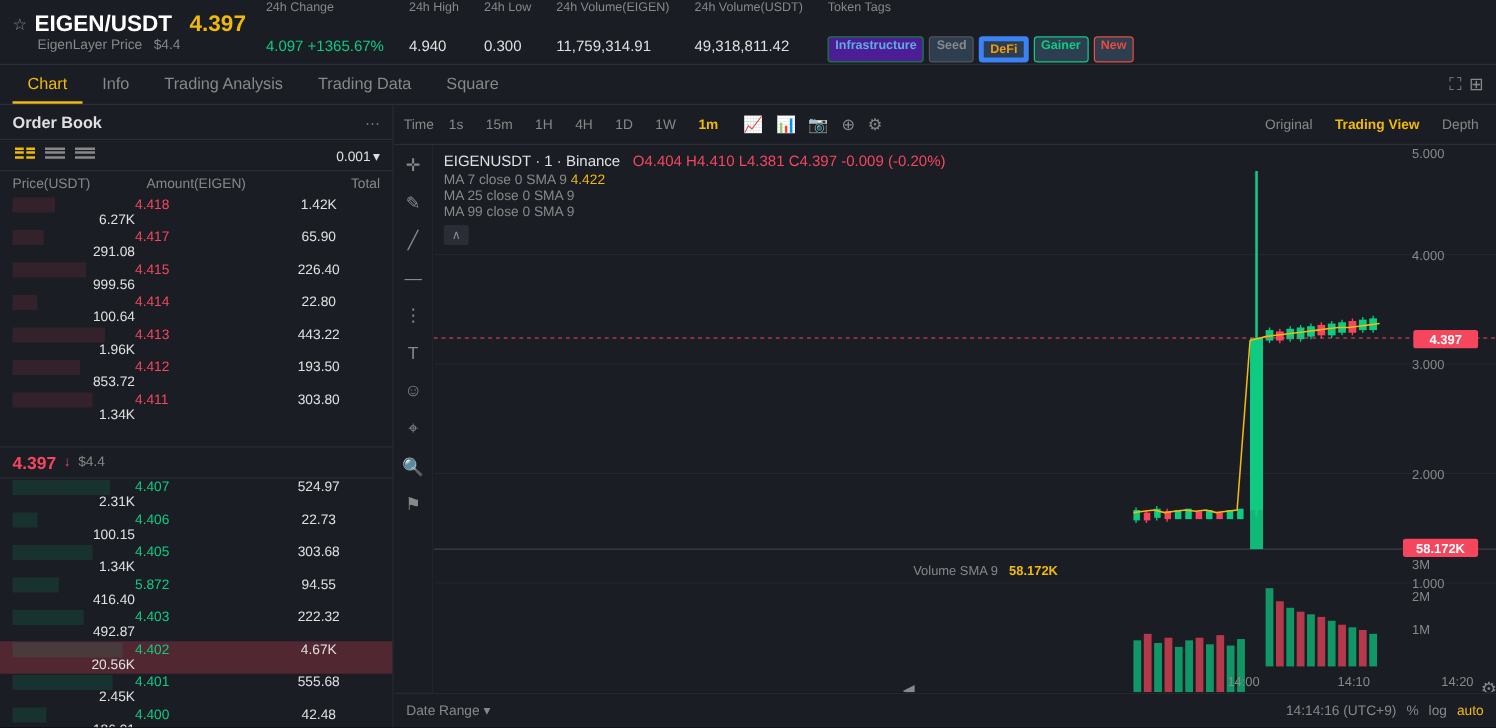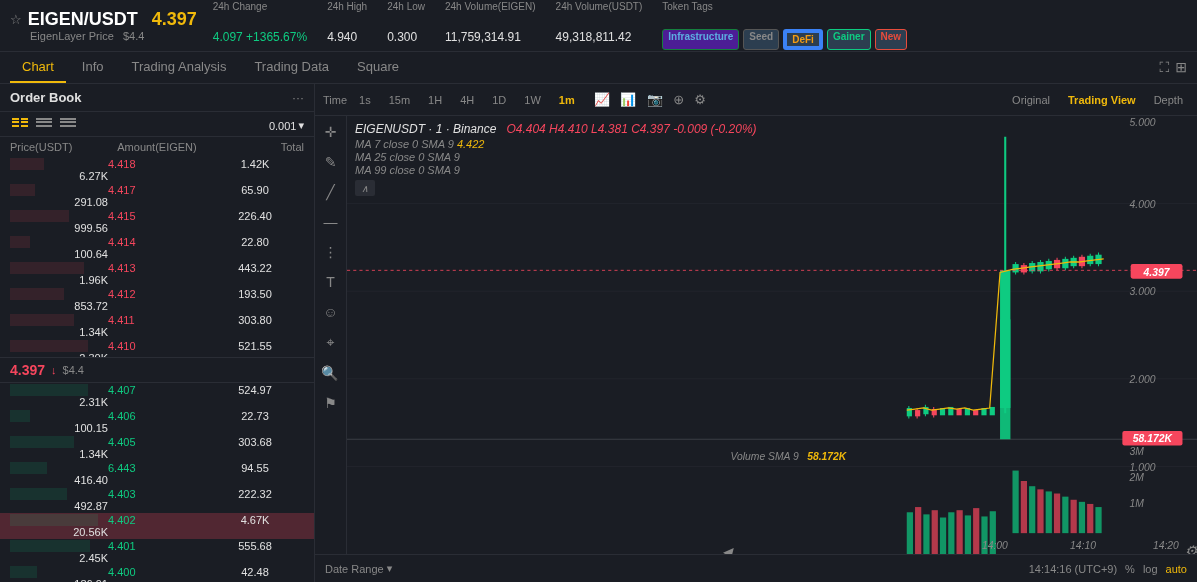--- a/index.html
+++ b/index.html
@@ -253,21 +253,20 @@
       color: #888;
       font-size: 14px;
       cursor: pointer;
     }
 
     .chart-main {
       flex: 1;
       position: relative;
       background: #000000;
       overflow: hidden;
-      font-style: italic;
     }
     .chart-info-overlay {
       position: absolute;
       top: 6px;
       left: 8px;
       z-index: 2;
     }
     .chart-symbol-line {
       font-size: 12px;
       color: #888;
@@ -474,26 +473,20 @@
       <span class="price">4.412</span>
       <span class="amount">193.50</span>
       <span class="total">853.72</span>
     </div>
         <div class="ob-row">
       <div class="ob-row-bg" style="width:65%"></div>
       <span class="price">4.411</span>
       <span class="amount">303.80</span>
       <span class="total">1.34K</span>
     </div>
-        <div class="ob-row">
-      <div class="ob-row-bg" style="width:80%"></div>
-      <span class="price">4.410</span>
-      <span class="amount">521.55</span>
-      <span class="total">2.30K</span>
-    </div>
       </div>
 
     <div class="ob-mid">
       <span class="ob-mid-price">4.397</span>
       <span style="color:#f6465d;font-size:11px;">↓</span>
       <span class="ob-mid-usd">$4.4</span>
     </div>
 
     <div class="ob-rows" id="bid-rows">
         <div class="ob-row">
@@ -509,21 +502,21 @@
       <span class="total">100.15</span>
     </div>
         <div class="ob-row">
       <div class="ob-row-bg green" style="width:65%"></div>
       <span class="price green">4.405</span>
       <span class="amount">303.68</span>
       <span class="total">1.34K</span>
     </div>
         <div class="ob-row">
       <div class="ob-row-bg green" style="width:38%"></div>
-      <span class="price green">6.443</span>
+      <span class="price green">5.872</span>
       <span class="amount">94.55</span>
       <span class="total">416.40</span>
     </div>
         <div class="ob-row">
       <div class="ob-row-bg green" style="width:58%"></div>
       <span class="price green">4.403</span>
       <span class="amount">222.32</span>
       <span class="total">492.87</span>
     </div>
         <div class="ob-row" style="background: rgba(246, 70, 93, 0.25);">

